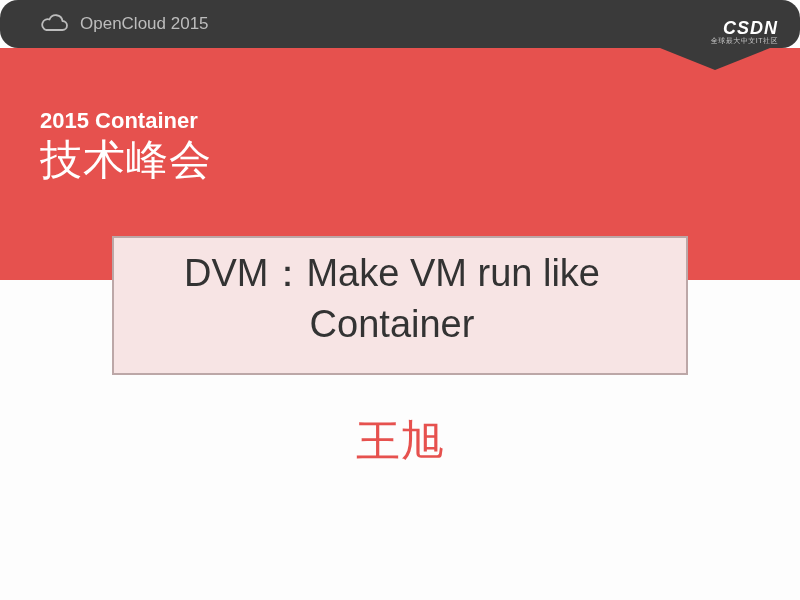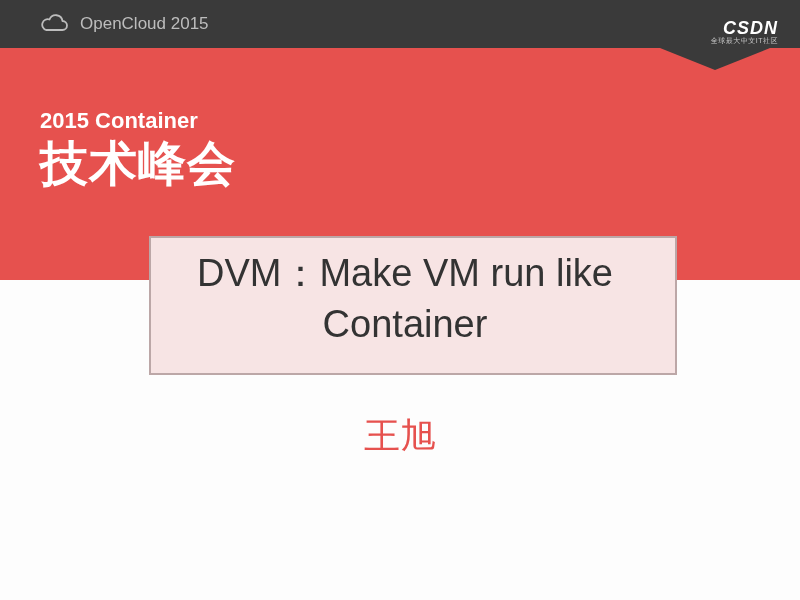--- a/index.html
+++ b/index.html
@@ -21,20 +21,21 @@
   .topbar {
     position: absolute;
     top: 0; left: 0; right: 0;
     height: 48px;
     background: #3a3a3a;
     display: flex;
     align-items: center;
     justify-content: space-between;
     padding: 0 22px 0 40px;
     box-sizing: border-box;
+    border-radius: 18px;
   }
   .topbar-left {
     display: flex;
     align-items: center;
     gap: 10px;
     color: #bdbdbd;
     font-size: 17px;
     font-weight: 400;
   }
   .cloud-icon {
@@ -83,54 +84,53 @@
     top: 108px;
     left: 40px;
     color: #fff;
   }
   .conf-line1 {
     font-size: 22px;
     font-weight: 600;
     line-height: 1.2;
   }
   .conf-line2 {
-    font-size: 48px;
-    font-weight: 700;
+    font-size: 42px;
+    font-weight: 400;
     line-height: 1.25;
     letter-spacing: 1px;
     text-align: center;
   }
   
   .title-box {
     position: absolute;
     top: 236px;
     left: 50%;
     transform: translateX(-50%);
-    width: 528px;
+    width: 576px;
     background: #f7e4e4;
     border: 2px solid #bca7a7;
     padding: 10px 36px 22px 20px;
     box-sizing: border-box;
     text-align: center;
-    margin-left: 13px;
   }
   .title-text {
     font-size: 38px;
     color: #333;
     line-height: 1.35;
     font-weight: 400;
   }
   
   .author {
     position: absolute;
     top: 412px;
     left: 0; right: 0;
     text-align: center;
     color: #e6514e;
-    font-size: 36px;
+    font-size: 44px;
     font-weight: 400;
   }
 </style>
 </head>
 <body>
 
 <div class="slide">
 
   <div class="topbar">
     <div class="topbar-left">

